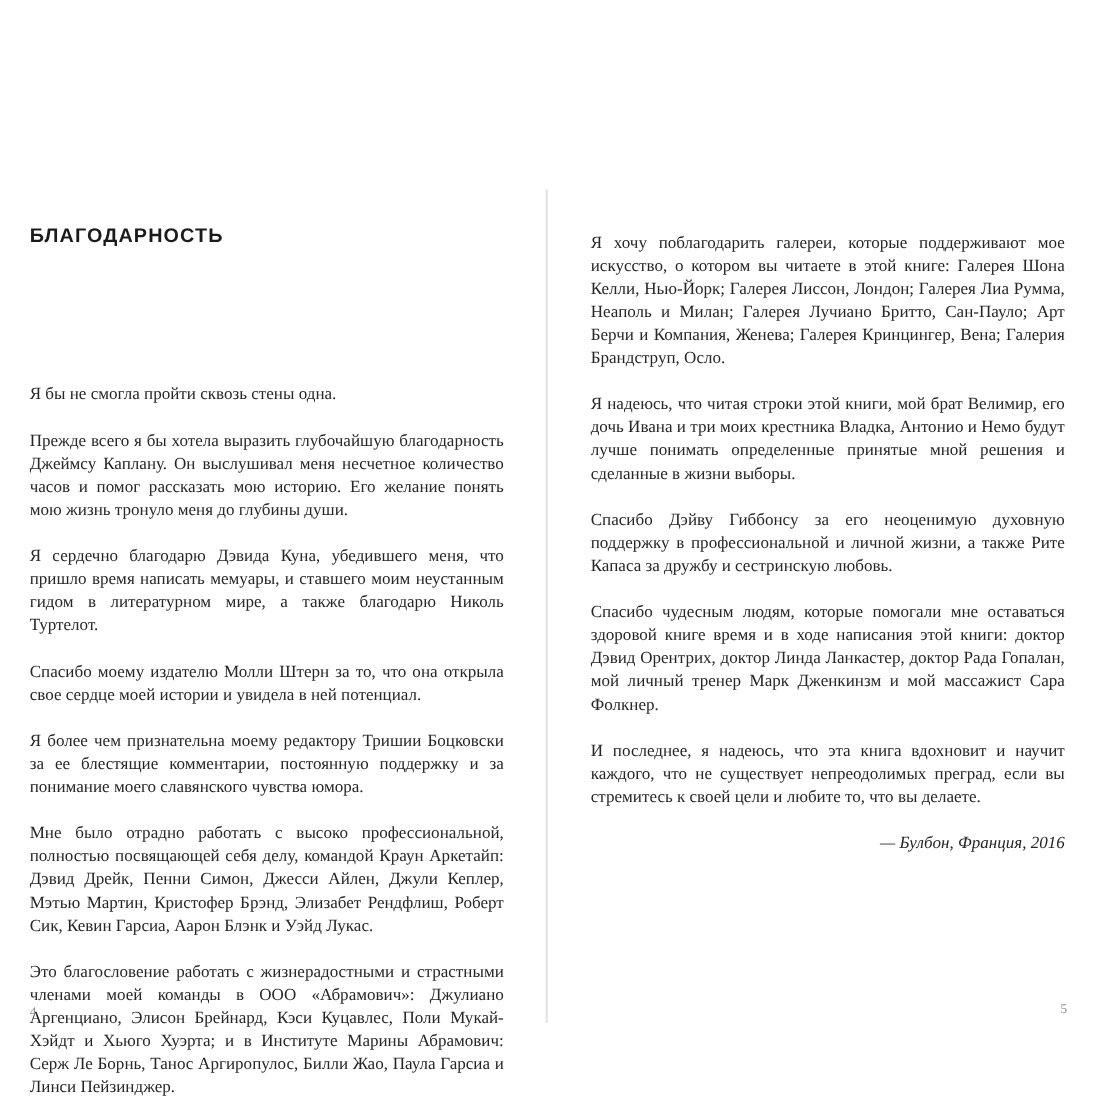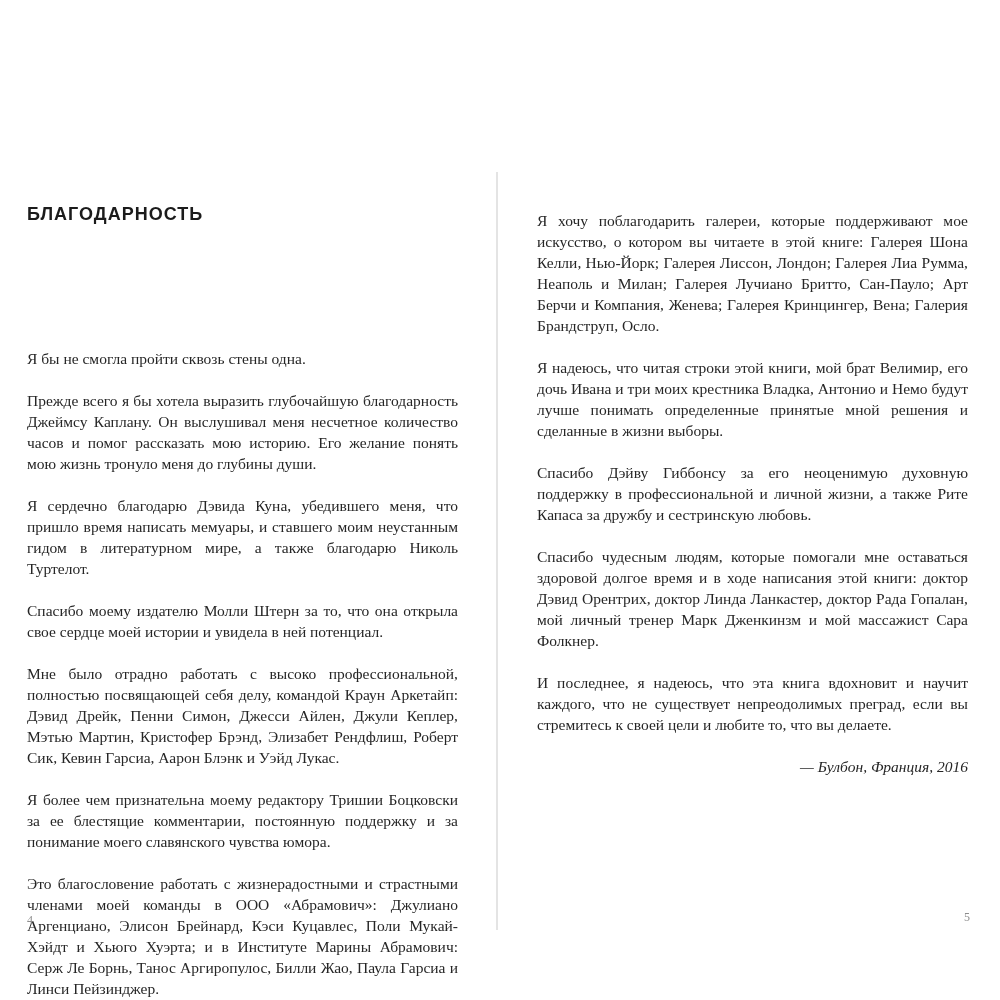--- a/index.html
+++ b/index.html
@@ -72,30 +72,30 @@
 
   <div class="gutter"></div>
 
   <h1 class="page-heading">БЛАГОДАРНОСТЬ</h1>
 
   <div class="col col-left">
     <p>Я бы не смогла пройти сквозь стены одна.</p>
     <p>Прежде всего я бы хотела выразить глубочайшую благодарность Джеймсу Каплану. Он выслушивал меня несчетное количество часов и помог рассказать мою историю. Его желание понять мою жизнь тронуло меня до глубины души.</p>
     <p>Я сердечно благодарю Дэвида Куна, убедившего меня, что пришло время написать мемуары, и ставшего моим неустанным гидом в литературном мире, а также благодарю Николь Туртелот.</p>
     <p>Спасибо моему издателю Молли Штерн за то, что она открыла свое сердце моей истории и увидела в ней потенциал.</p>
+    <p>Я более чем признательна моему редактору Тришии Боцковски за ее блестящие комментарии, постоянную поддержку и за понимание моего славянского чувства юмора.</p>
     <p>Мне было отрадно работать с высоко профессиональной, полностью посвящающей себя делу, командой Краун Аркетайп: Дэвид Дрейк, Пенни Симон, Джесси Айлен, Джули Кеплер, Мэтью Мартин, Кристофер Брэнд, Элизабет Рендфлиш, Роберт Сик, Кевин Гарсиа, Аарон Блэнк и Уэйд Лукас.</p>
-    <p>Я более чем признательна моему редактору Тришии Боцковски за ее блестящие комментарии, постоянную поддержку и за понимание моего славянского чувства юмора.</p>
     <p>Это благословение работать с жизнерадостными и страстными членами моей команды в ООО «Абрамович»: Джулиано Аргенциано, Элисон Брейнард, Кэси Куцавлес, Поли Мукай-Хэйдт и Хьюго Хуэрта; и в Институте Марины Абрамович: Серж Ле Борнь, Танос Аргиропулос, Билли Жао, Паула Гарсиа и Линси Пейзинджер.</p>
   </div>
 
   <div class="col col-right">
     <p>Я хочу поблагодарить галереи, которые поддерживают мое искусство, о котором вы читаете в этой книге: Галерея Шона Келли, Нью-Йорк; Галерея Лиссон, Лондон; Галерея Лиа Румма, Неаполь и Милан; Галерея Лучиано Бритто, Сан-Пауло; Арт Берчи и Компания, Женева; Галерея Кринцингер, Вена; Галерия Брандструп, Осло.</p>
     <p>Я надеюсь, что читая строки этой книги, мой брат Велимир, его дочь Ивана и три моих крестника Владка, Антонио и Немо будут лучше понимать определенные принятые мной решения и сделанные в жизни выборы.</p>
     <p>Спасибо Дэйву Гиббонсу за его неоценимую духовную поддержку в профессиональной и личной жизни, а также Рите Капаса за дружбу и сестринскую любовь.</p>
-    <p>Спасибо чудесным людям, которые помогали мне оставаться здоровой долгое время и в ходе написания этой книги: доктор Дэвид Орентрих, доктор Линда Ланкастер, доктор Рада Гопалан, мой личный тренер Марк Дженкинзм и мой массажист Сара Фолкнер.</p>
+    <p>Спасибо чудесным людям, которые помогали мне оставаться здоровой книге время и в ходе написания этой книги: доктор Дэвид Орентрих, доктор Линда Ланкастер, доктор Рада Гопалан, мой личный тренер Марк Дженкинзм и мой массажист Сара Фолкнер.</p>
     <p>И последнее, я надеюсь, что эта книга вдохновит и научит каждого, что не существует непреодолимых преград, если вы стремитесь к своей цели и любите то, что вы делаете.</p>
     <div class="signature">— Булбон, Франция, 2016</div>
   </div>
 
   <div class="pagenum pagenum-left">4</div>
 
   <div class="pagenum pagenum-right">5</div>
 
 </div>
 

